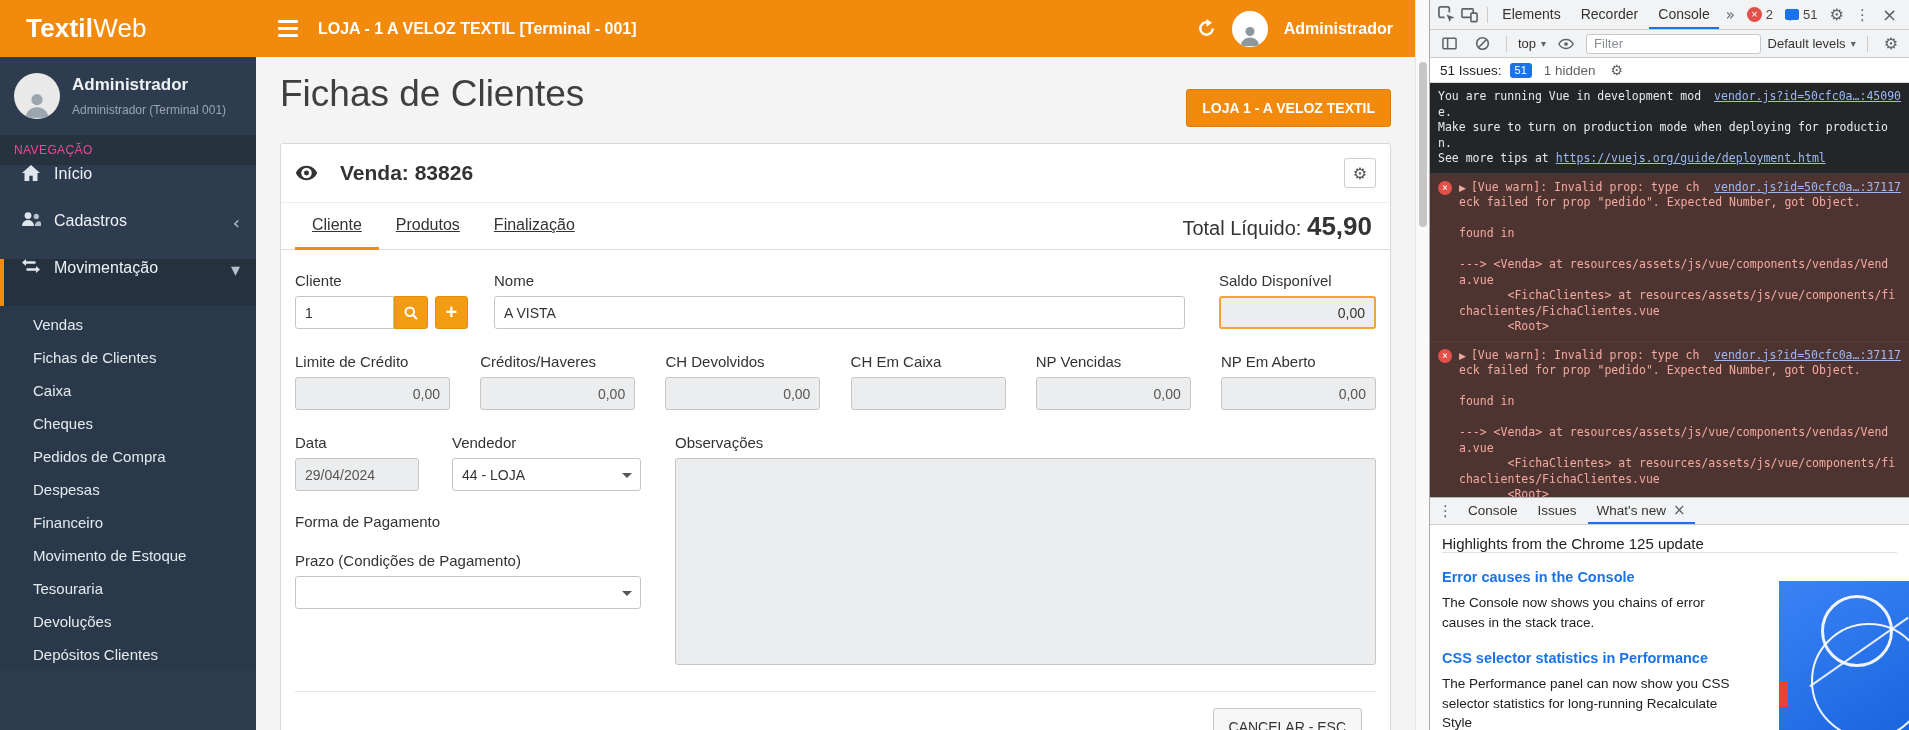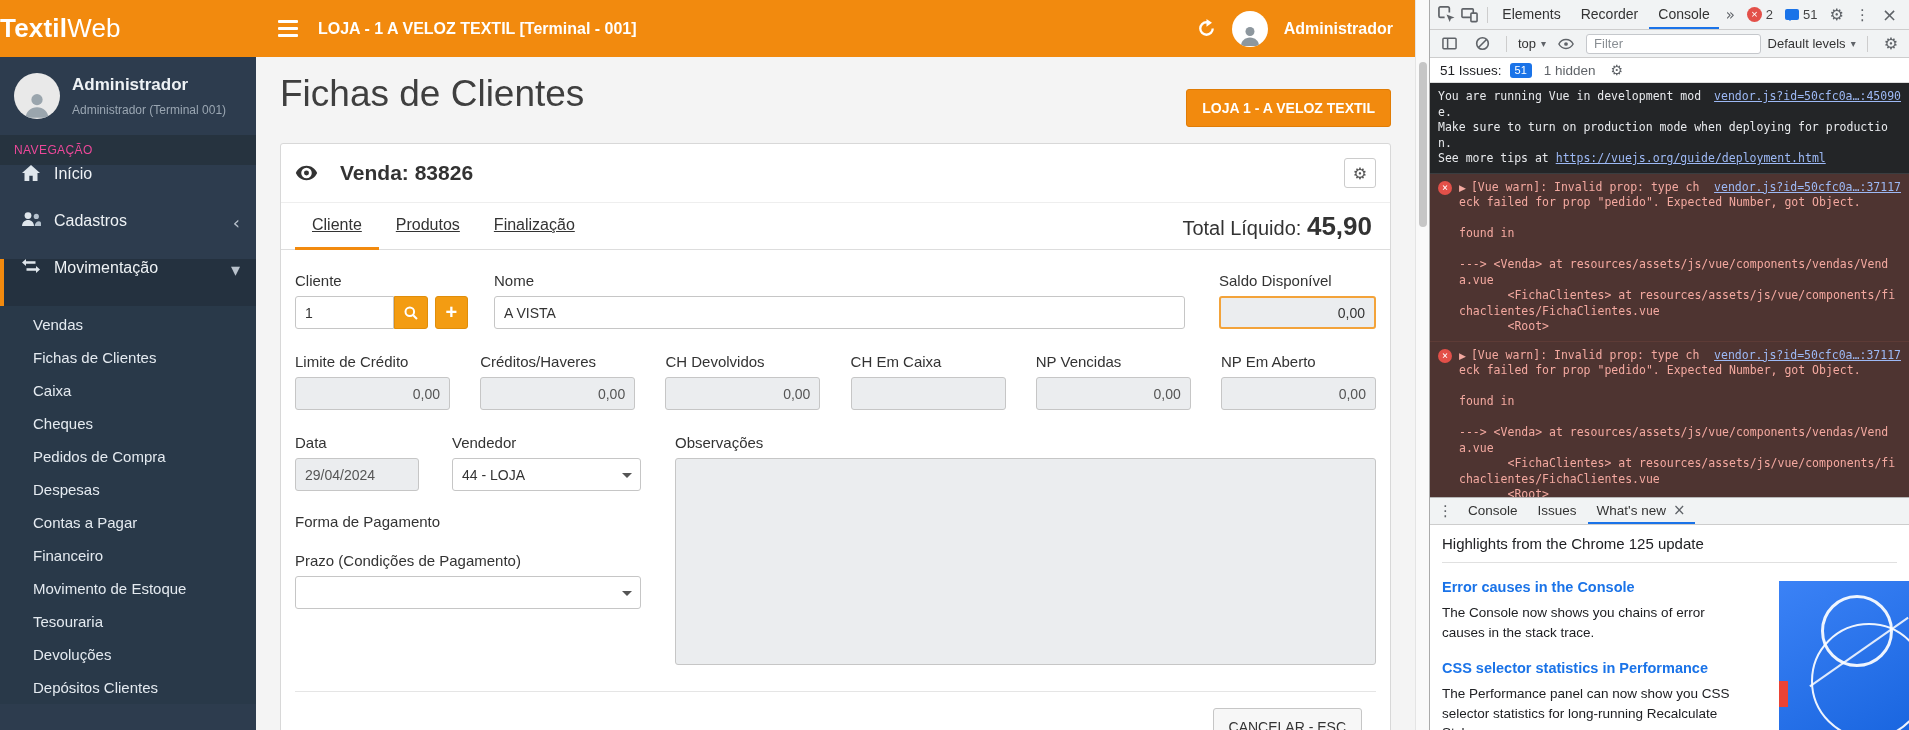--- a/index.html
+++ b/index.html
@@ -3,21 +3,21 @@
 <meta charset="utf-8">
 <style>
   * { margin:0; padding:0; box-sizing:border-box; }
   html,body { width:1909px; height:730px; overflow:hidden; }
   body { font-family:"Liberation Sans", sans-serif; background:#f4f4f4; }
   .app { display:flex; width:1909px; height:730px; overflow:hidden; }
   .glyph { font-family:"DejaVu Sans", sans-serif; }
 
   
   .sidebar { width:256px; flex-shrink:0; background:#2d3c4e; color:#eef2f5; display:flex; flex-direction:column; overflow:hidden; }
-  .logo { height:57px; flex-shrink:0; background:#f28a0e; display:flex; align-items:center; font-size:26px; color:#fff; letter-spacing:.2px; }
+  .logo { height:57px; flex-shrink:0; background:#f28a0e; display:flex; align-items:center; padding-left:26px; font-size:26px; color:#fff; letter-spacing:.2px; }
   .logo .lb { font-weight:700; } .logo .ll { font-weight:300; }
   .user-panel { display:flex; align-items:center; gap:12px; padding:16px 14px; }
   .avatar { width:46px; height:46px; border-radius:50%; background:#e9e9e9; display:flex; align-items:flex-end; justify-content:center; overflow:hidden; flex-shrink:0; }
   .user-name { font-size:17px; font-weight:700; }
   .user-sub { font-size:12px; color:#9aa6b2; margin-top:8px; }
   .nav-label { background:#26333f; color:#ec4899; font-size:12px; padding:8px 14px; letter-spacing:.4px; }
   .nav-item { display:flex; align-items:flex-start; gap:12px; padding:0 16px; height:47px; font-size:16px; cursor:pointer; border-left:4px solid transparent; }
   .nav-item.active { background:#24313f; border-left-color:#f28a0e; }
   .nv-icon { width:22px; display:flex; justify-content:center; }
   .nav-chevron { margin-left:auto; color:#b9c2cc; font-size:18px; }
@@ -119,21 +119,21 @@
   .src { float:right; color:#9db9f5; text-decoration:underline; margin-left:12px; white-space:nowrap; cursor:pointer; }
   .inline-link { color:#9db9f5; text-decoration:underline; word-break:break-all; cursor:pointer; }
   .arrow { font-size:9px; margin-right:5px; cursor:pointer; }
 
   .dt-drawer { height:233px; flex-shrink:0; border-top:1px solid #b6b6b6; display:flex; flex-direction:column; background:#fff; }
   .drawer-tabs { height:27px; flex-shrink:0; background:#f1f3f4; border-bottom:1px solid #cdcdcd; display:flex; align-items:center; padding:0 4px; gap:2px; }
   .dr-tab { height:100%; display:flex; align-items:center; gap:7px; padding:0 9px; font-size:13.5px; color:#333; cursor:pointer; border-bottom:2px solid transparent; }
   .dr-tab.active { border-bottom-color:#1a73e8; }
   .tab-close { color:#5f6368; font-size:15px; }
   .wn-body { flex:1; position:relative; padding:10px 12px; overflow:hidden; }
-  .wn-title { font-size:15px; color:#202124; padding-bottom:10px; border-bottom:1px solid #e0e0e0; margin-bottom:16px; }
+  .wn-title { font-size:15px; color:#202124; border-bottom:1px solid #e0e0e0; margin-bottom:16px; }
   .wn-section { width:300px; margin-bottom:18px; }
   .wn-head { display:block; color:#1a73e8; font-weight:700; font-size:14.5px; margin-bottom:8px; cursor:pointer; text-decoration:none; }
   .wn-text { font-size:13.5px; color:#202124; line-height:1.45; }
   .wn-graphic { position:absolute; right:0; top:56px; bottom:0; width:130px; background:linear-gradient(150deg,#3b82f6 0%,#1a66e0 100%); overflow:hidden; }
   .g-ring { position:absolute; border:3px solid rgba(255,255,255,.92); border-radius:50%; }
   .g-r1 { width:72px; height:72px; right:16px; top:14px; }
   .g-r2 { width:116px; height:116px; right:-18px; top:42px; border-width:2px; }
   .g-line { position:absolute; width:120px; height:2px; background:rgba(255,255,255,.85); transform:rotate(-35deg); right:-10px; top:70px; }
   .g-tag { position:absolute; left:0; top:100px; width:9px; height:26px; background:#ea4335; }
 </style>
@@ -202,23 +202,20 @@
             <span>Caixa</span>
           </div>
         <div class="sub-item">
             <span>Cheques</span>
           </div>
         <div class="sub-item">
             <span>Pedidos de Compra</span>
           </div>
         <div class="sub-item">
             <span>Despesas</span>
-          </div>
-        <div class="sub-item">
-            <span>Contas a Pagar</span>
           </div>
         <div class="sub-item">
             <span>Financeiro</span>
           </div>
         <div class="sub-item">
             <span>Movimento de Estoque</span>
           </div>
         <div class="sub-item">
             <span>Tesouraria</span>
           </div>

